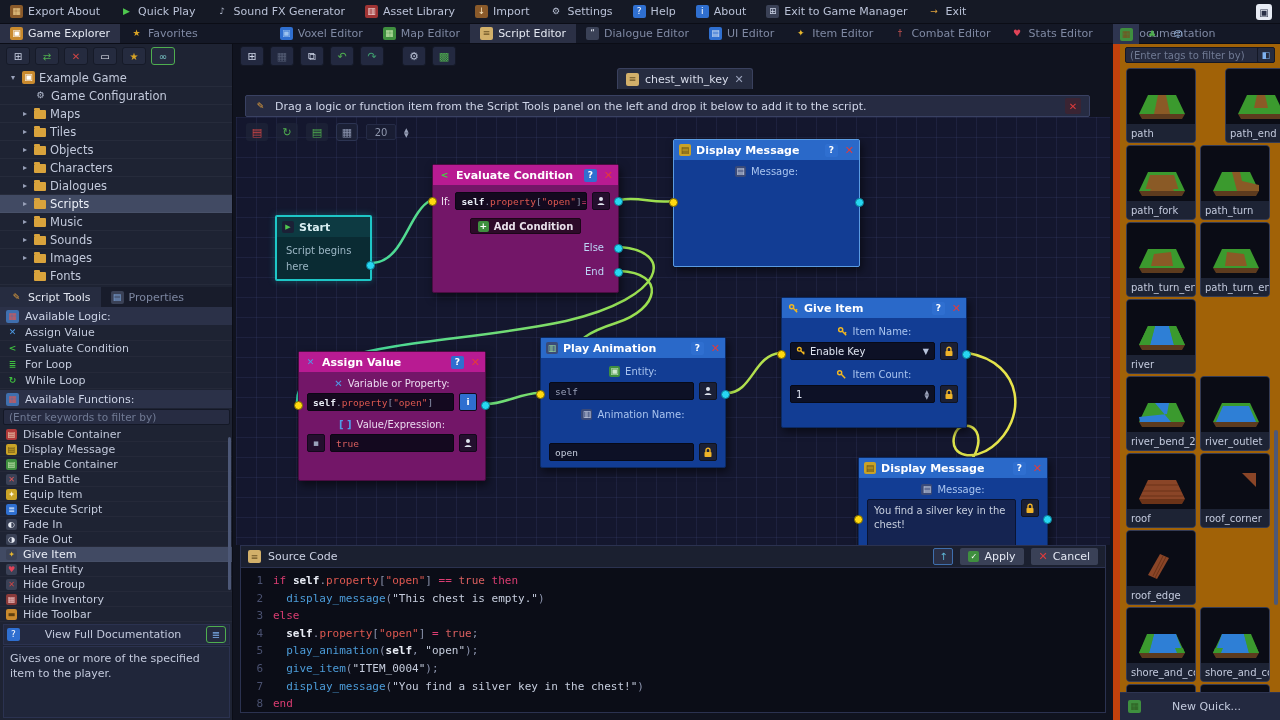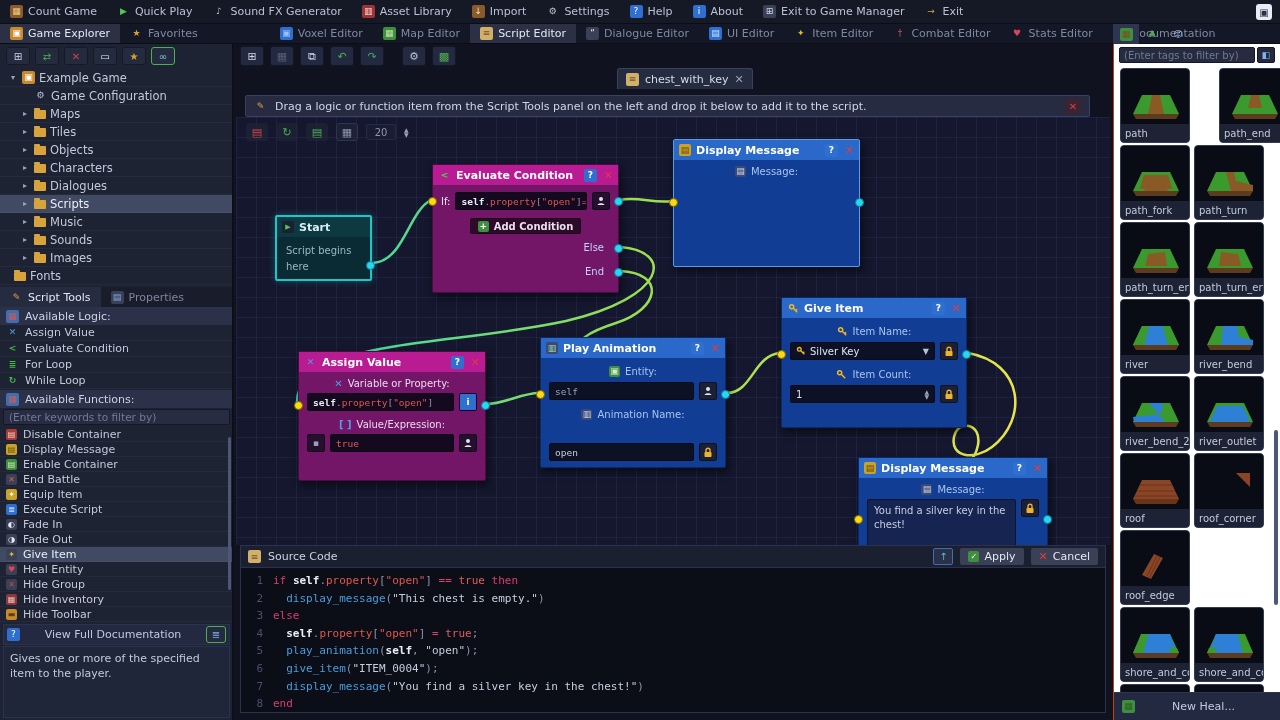--- a/index.html
+++ b/index.html
@@ -136,21 +136,21 @@
   #source-head .hbtn { height:17px; display:flex; align-items:center; gap:5px; background:#3a4157; border-radius:2px;
                        padding:0 8px; font-size:11px; color:#e3e7f2; }
   #export-src { width:20px; height:17px; background:#2a3047; border:1px solid #3f6fae; border-radius:2px;
                 display:flex; align-items:center; justify-content:center; color:#5fb8d8; font-size:10px; }
   .chk { width:11px; height:11px; background:#3f8f3f; border-radius:2px; color:#fff; font-size:8px;
          display:flex; align-items:center; justify-content:center; }
   #code { padding:6px 0 0 6px; font-family:"DejaVu Sans Mono","Liberation Mono",monospace; font-size:11px; }
   .codeline { height:17.6px; white-space:pre; }
   .ln { display:inline-block; width:16px; margin-right:10px; text-align:right; color:#4a5170; }
   
-  #right-panel { left:1113px; top:44px; width:167px; height:676px; background:#ffffff; border-left:1px solid #c2410c; }
+  #right-panel { left:1113px; top:44px; width:167px; height:676px; background:#a16207; border-left:7px solid #c2410c; }
   #tile-filter { position:absolute; left:5px; top:3px; width:136px; height:16px; background:#262b3f; border:1px solid #141826;
                  border-radius:2px; color:#707a94; font-size:10px; display:flex; align-items:center; padding-left:4px;
                  overflow:hidden; white-space:nowrap; }
   #tile-filter-btn { position:absolute; right:5px; top:3px; width:18px; height:16px; background:#252b3f; border:1px solid #141826;
                      border-radius:2px; display:flex; align-items:center; justify-content:center; color:#7fb2f0; font-size:9px; }
   #tile-grid { position:absolute; left:0; top:24px; width:100%; height:624px; overflow:hidden; }
   .tile-card { position:absolute; width:70px; height:75px; background:#262c40; border:1px solid #343b54; border-radius:4px; overflow:hidden; }
   .tile-thumb { width:100%; height:55px; background:#0a0c15; }
   .tile-label { height:20px; background:#1d2334; font-size:10px; color:#c3cadd; line-height:19px; padding-left:4px;
                 overflow:hidden; white-space:nowrap; }
@@ -158,21 +158,21 @@
   #new-tile-bar { position:absolute; left:0; top:648px; width:100%; height:28px; background:#232940; border-top:1px solid #2e3552;
                   display:flex; align-items:center; padding:0 8px; }
   #new-tile-bar .ntlabel { flex:1; text-align:center; font-size:11px; color:#c3cadd; }
 </style>
 </head>
 <body>
 
 <div id="menubar" class="abs">
     <div class="menu-item">
       <span class="mi" style="background: rgb(138, 90, 42); color: rgb(238, 205, 138);">▦</span>
-      <span>Count Game</span>
+      <span>Export About</span>
     </div>
     <div class="menu-item">
       <span class="mi" style="color: rgb(79, 201, 79);">▶</span>
       <span>Quick Play</span>
     </div>
     <div class="menu-item">
       <span class="mi" style="color: rgb(184, 192, 212);">♪</span>
       <span>Sound FX Generator</span>
     </div>
     <div class="menu-item">
@@ -326,21 +326,21 @@
       <div class="trow" style="padding-left: 20px;">
         <span class="chev">▸</span>
         <span class="folder"></span>
         <span>Sounds</span>
       </div>
       <div class="trow" style="padding-left: 20px;">
         <span class="chev">▸</span>
         <span class="folder"></span>
         <span>Images</span>
       </div>
-      <div class="trow" style="">
+      <div class="trow" style="padding-left: 20px;">
         <span class="chev"></span>
         <span class="folder"></span>
         <span>Fonts</span>
       </div>
     </div>
 
   <div id="tool-tabs">
     <div class="ptab active">
       <span class="mi" style="color:#e8a33c">✎</span>
       <span>Script Tools</span>
@@ -665,21 +665,21 @@
           </svg>
       </span>
       <span>Item Name:</span>
     </div>
     <div class="nrow" style="margin-top:5px">
       <div class="nfield" style="font-family:'DejaVu Sans','Liberation Sans',sans-serif;font-size:10px;color:#dfe5f2;gap:4px">
         <svg width="10" height="10" viewBox="0 0 12 12">
             <circle cx="4" cy="4" r="2.2" fill="none" stroke="#f4b81f" stroke-width="1.6"></circle>
             <path d="M5.8 5.8 L10 10 M8.3 8.3 L10 6.8" stroke="#f4b81f" stroke-width="1.6"></path>
           </svg>
-        <span>Silver Key</span>
+        <span>Enable Key</span>
         <span class="ddchev">▼</span>
       </div>
       <span class="sqbtn">
         <svg width="10" height="11" viewBox="0 0 10 11">
             <rect x="1.5" y="5" width="7" height="5" rx="0.8" fill="#f0b429"></rect>
             <path d="M3 5 V3.2 a2 2 0 0 1 4 0 V5" stroke="#f0b429" stroke-width="1.4" fill="none"></path>
           </svg>
       </span>
     </div>
     <div class="nlabel" style="margin-top:9px">
@@ -820,28 +820,20 @@
       <div class="tile-card" style="left: 6px; top: 231px;">
         <div class="tile-thumb"><svg width="70" height="55" viewBox="0 0 70 55">
             <polygon points="12,45 58,45 49,26 21,26" fill="#3b9a2e"></polygon>
             <polygon points="12,45 58,45 55,50 15,50" fill="#5d3b1e"></polygon>
             <polygon points="28,26 42,26 47,45 23,45" fill="#2e7fd6"></polygon>
             <polygon points="21,26 28,26 23,45 12,45" fill="#3b9a2e"></polygon>
             <polygon points="42,26 49,26 58,45 47,45" fill="#3b9a2e"></polygon>
           </svg></div>
         <div class="tile-label">river</div>
       </div>
-      <div class="tile-card" style="left: 80px; top: 231px;">
-        <div class="tile-thumb"><svg width="70" height="55" viewBox="0 0 70 55">
-            <polygon points="12,45 58,45 49,26 21,26" fill="#3b9a2e"></polygon>
-            <polygon points="12,45 58,45 55,50 15,50" fill="#5d3b1e"></polygon>
-            <polygon points="28,26 42,26 44,37 58,40 58,45 26,45" fill="#2e7fd6"></polygon>
-          </svg></div>
-        <div class="tile-label">river_bend</div>
-      </div>
       <div class="tile-card" style="left: 6px; top: 308px;">
         <div class="tile-thumb"><svg width="70" height="55" viewBox="0 0 70 55">
             <polygon points="12,45 58,45 49,26 21,26" fill="#3b9a2e"></polygon>
             <polygon points="12,45 58,45 55,50 15,50" fill="#5d3b1e"></polygon>
             <polygon points="28,26 42,26 40,37 12,40 13,45 44,45" fill="#2e7fd6"></polygon>
           </svg></div>
         <div class="tile-label">river_bend_2</div>
       </div>
       <div class="tile-card" style="left: 80px; top: 308px;">
         <div class="tile-thumb"><svg width="70" height="55" viewBox="0 0 70 55">
@@ -895,15 +887,15 @@
       <div class="tile-card" style="left: 6px; top: 616px;">
         <div class="tile-thumb"><svg width="70" height="55" viewBox="0 0 70 55"></svg></div>
       </div>
       <div class="tile-card" style="left: 80px; top: 616px;">
         <div class="tile-thumb"><svg width="70" height="55" viewBox="0 0 70 55"></svg></div>
       </div>
     </div>
   <div id="tile-scroll"></div>
   <div id="new-tile-bar">
     <span class="mi" style="background:#3f8f3f;color:#2e5e22">▦</span>
-    <span class="ntlabel">New Heal...</span>
+    <span class="ntlabel">New Quick...</span>
   </div>
 </div>
 
 </body></html>

